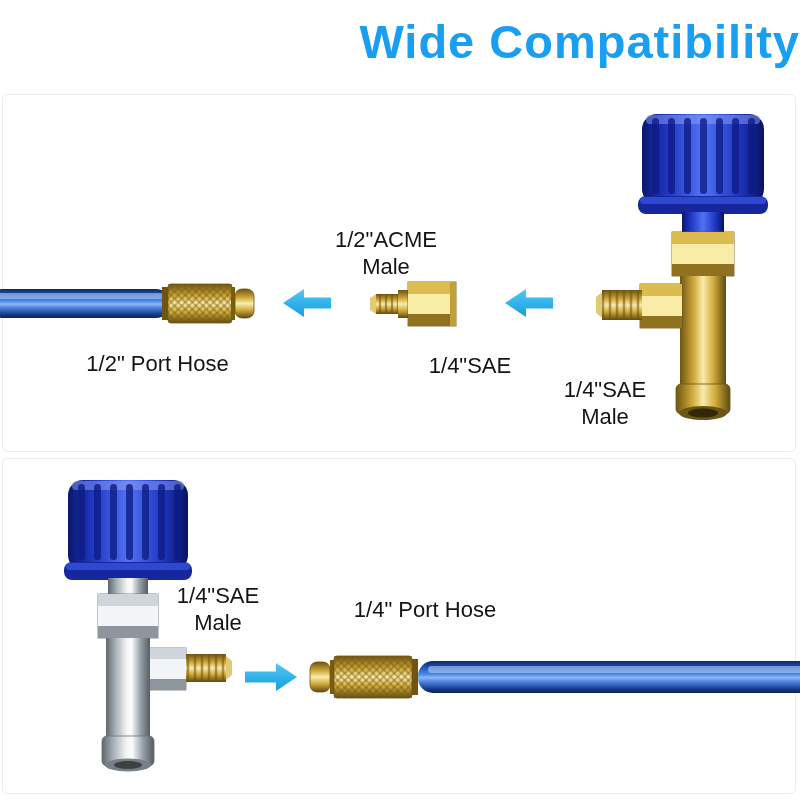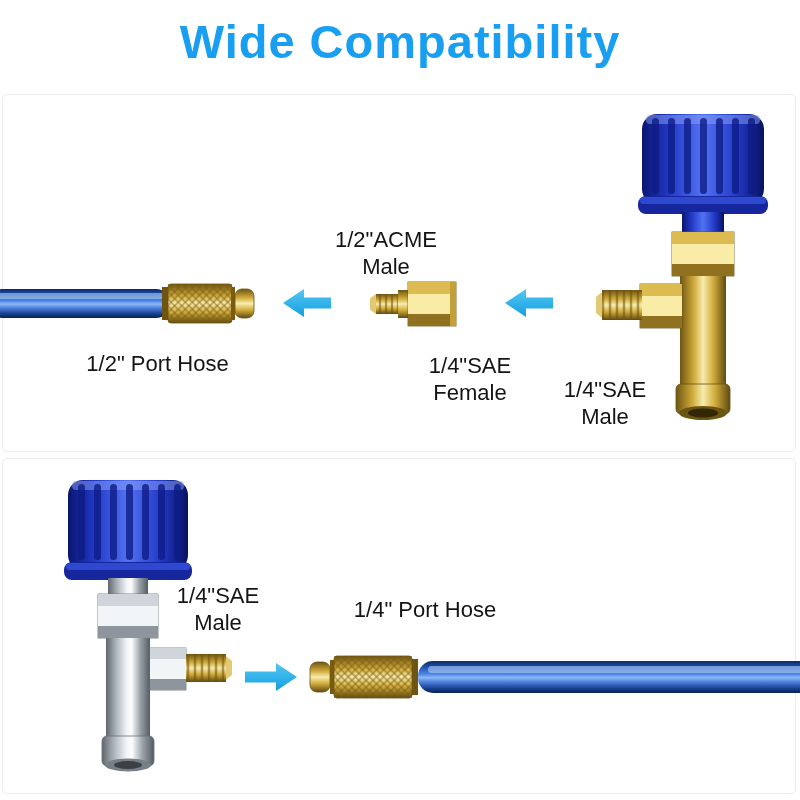--- a/index.html
+++ b/index.html
@@ -1,21 +1,21 @@
 <!DOCTYPE html>
 <html><head>
 <meta charset="utf-8">
 <style>
   html,body{margin:0;padding:0;background:#fff;}
   .stage{position:relative;width:800px;height:800px;background:#ffffff;overflow:hidden;
          font-family:"Liberation Sans",sans-serif;}
   .panel{position:absolute;border:1px solid #ececec;border-radius:5px;background:#fff;}
   #panel-top{left:2px;top:94px;width:792px;height:356px;}
   #panel-bottom{left:2px;top:458px;width:792px;height:334px;}
-  .title{position:absolute;left:0;top:14px;width:100%;text-align:center;
+  .title{position:absolute;left:0;top:14px;width:100%;text-align:right;
          font-size:47px;font-weight:bold;color:#189ff2;letter-spacing:1px;}
   .lbl{position:absolute;font-size:22px;line-height:27px;color:#141414;text-align:center;}
   .abs{position:absolute;}
 </style>
 </head>
 <body>
 
 <div class="stage">
 
   <div class="panel" id="panel-top"></div>
@@ -173,21 +173,20 @@
       <ellipse cx="109" cy="301" rx="15" ry="4.5" fill="#332806"></ellipse>
     </g>
   </svg>
 
   <div class="lbl" style="left:316px;top:226px;width:140px;">
     <div>1/2"ACME</div>
     <div>Male</div>
   </div>
   <div class="lbl" style="left:400px;top:352px;width:140px;">
     <div>1/4"SAE</div>
-    <div>Female</div>
   </div>
   <div class="lbl" style="left:535px;top:376px;width:140px;">
     <div>1/4"SAE</div>
     <div>Male</div>
   </div>
   <div class="lbl" style="left:55px;top:350px;width:205px;">1/2" Port Hose</div>
 
   <svg class="abs" style="left:60px;top:478px;" width="176" height="296" viewBox="0 0 176 296">
     <defs>
       <linearGradient id="v2knob" x1="0" y1="0" x2="1" y2="0">

